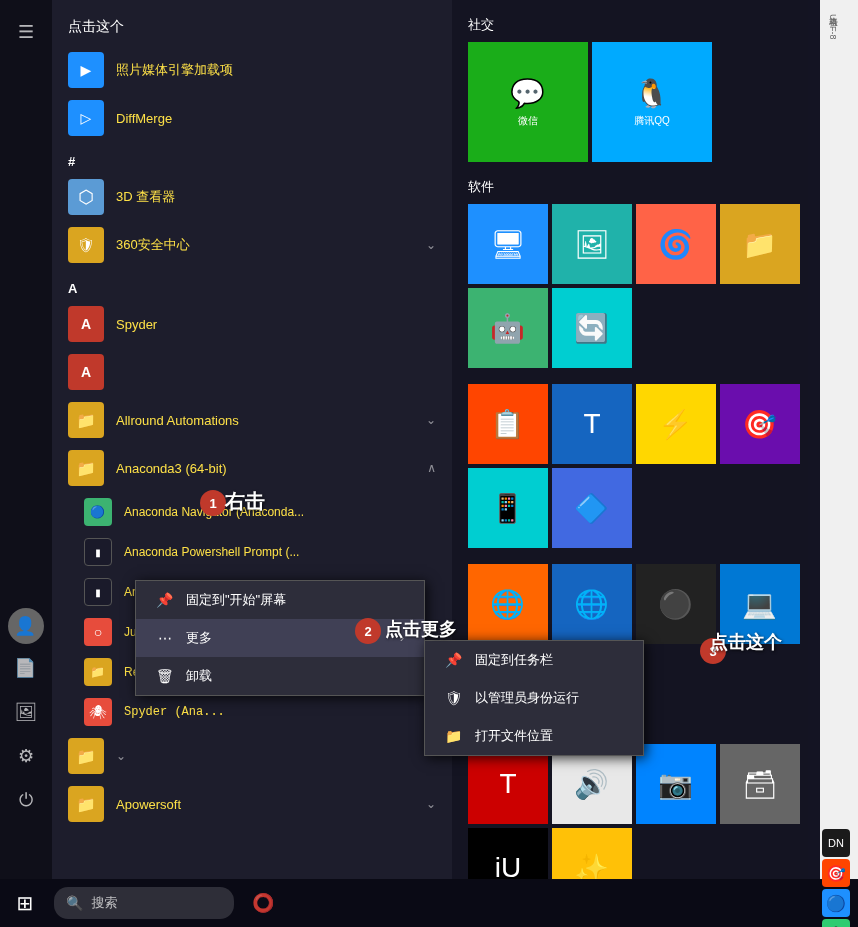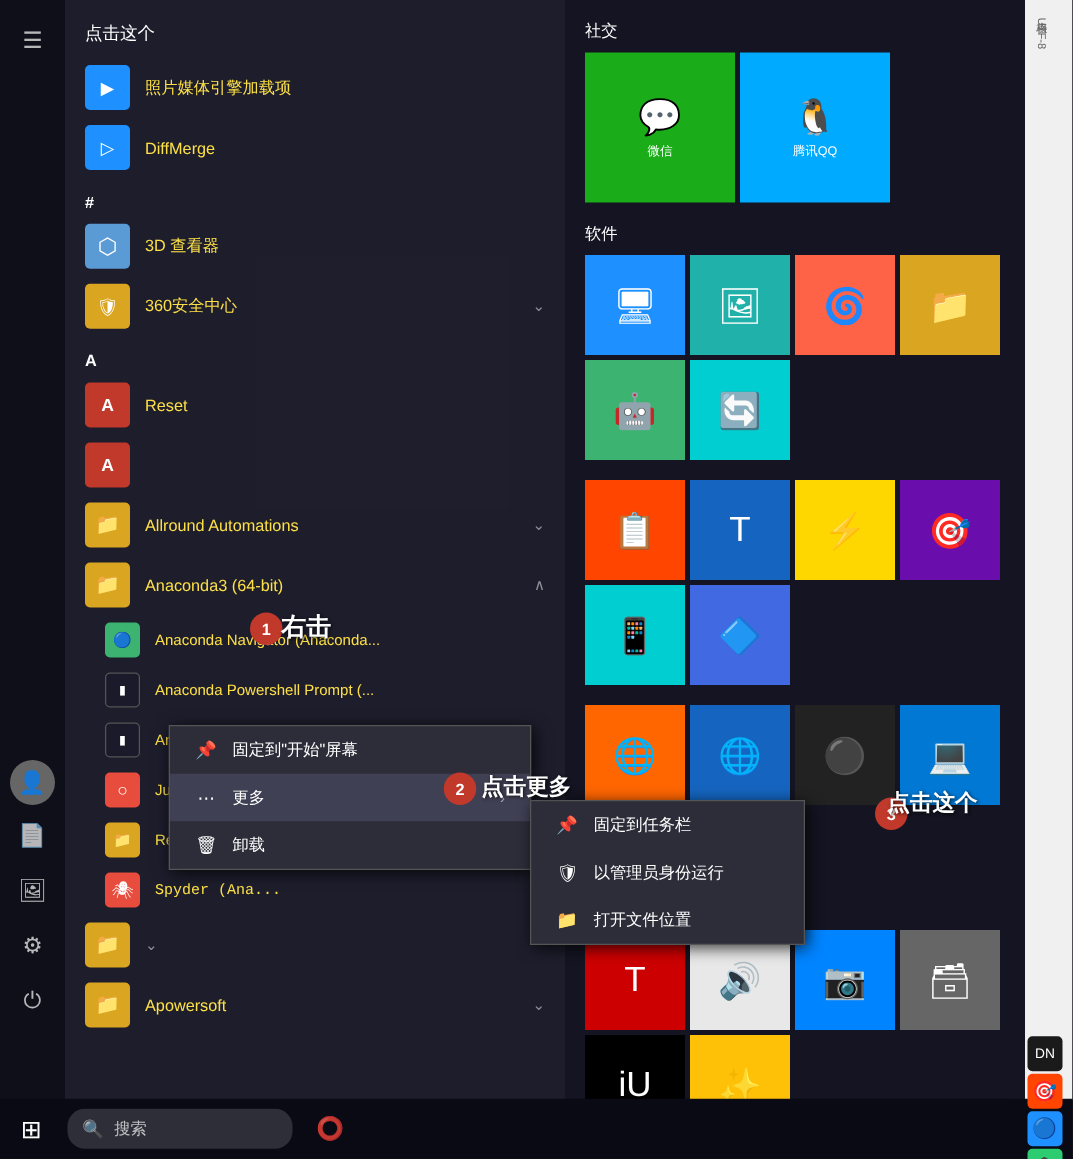--- a/index.html
+++ b/index.html
@@ -463,21 +463,21 @@
             </div>
           <span class="app-name">360安全中心</span>
           <span class="chevron-right">⌄</span>
         </div>
 
         <div class="section-header">A</div>
         <div class="app-item">
           <div class="app-icon" style="background:#c0392b;">
               <span style="color:#fff;font-size:14px;font-weight:bold;">A</span>
             </div>
-          <span class="app-name">Reset</span>
+          <span class="app-name">Spyder</span>
         </div>
         <div class="app-item">
           <div class="app-icon" style="background:#c0392b;">
               <span style="color:#fff;font-size:14px;font-weight:bold;">A</span>
             </div>
         </div>
         <div class="app-item">
           <div class="app-icon" style="background:#daa520;">
               <span style="font-size:16px;">📁</span>
             </div>

